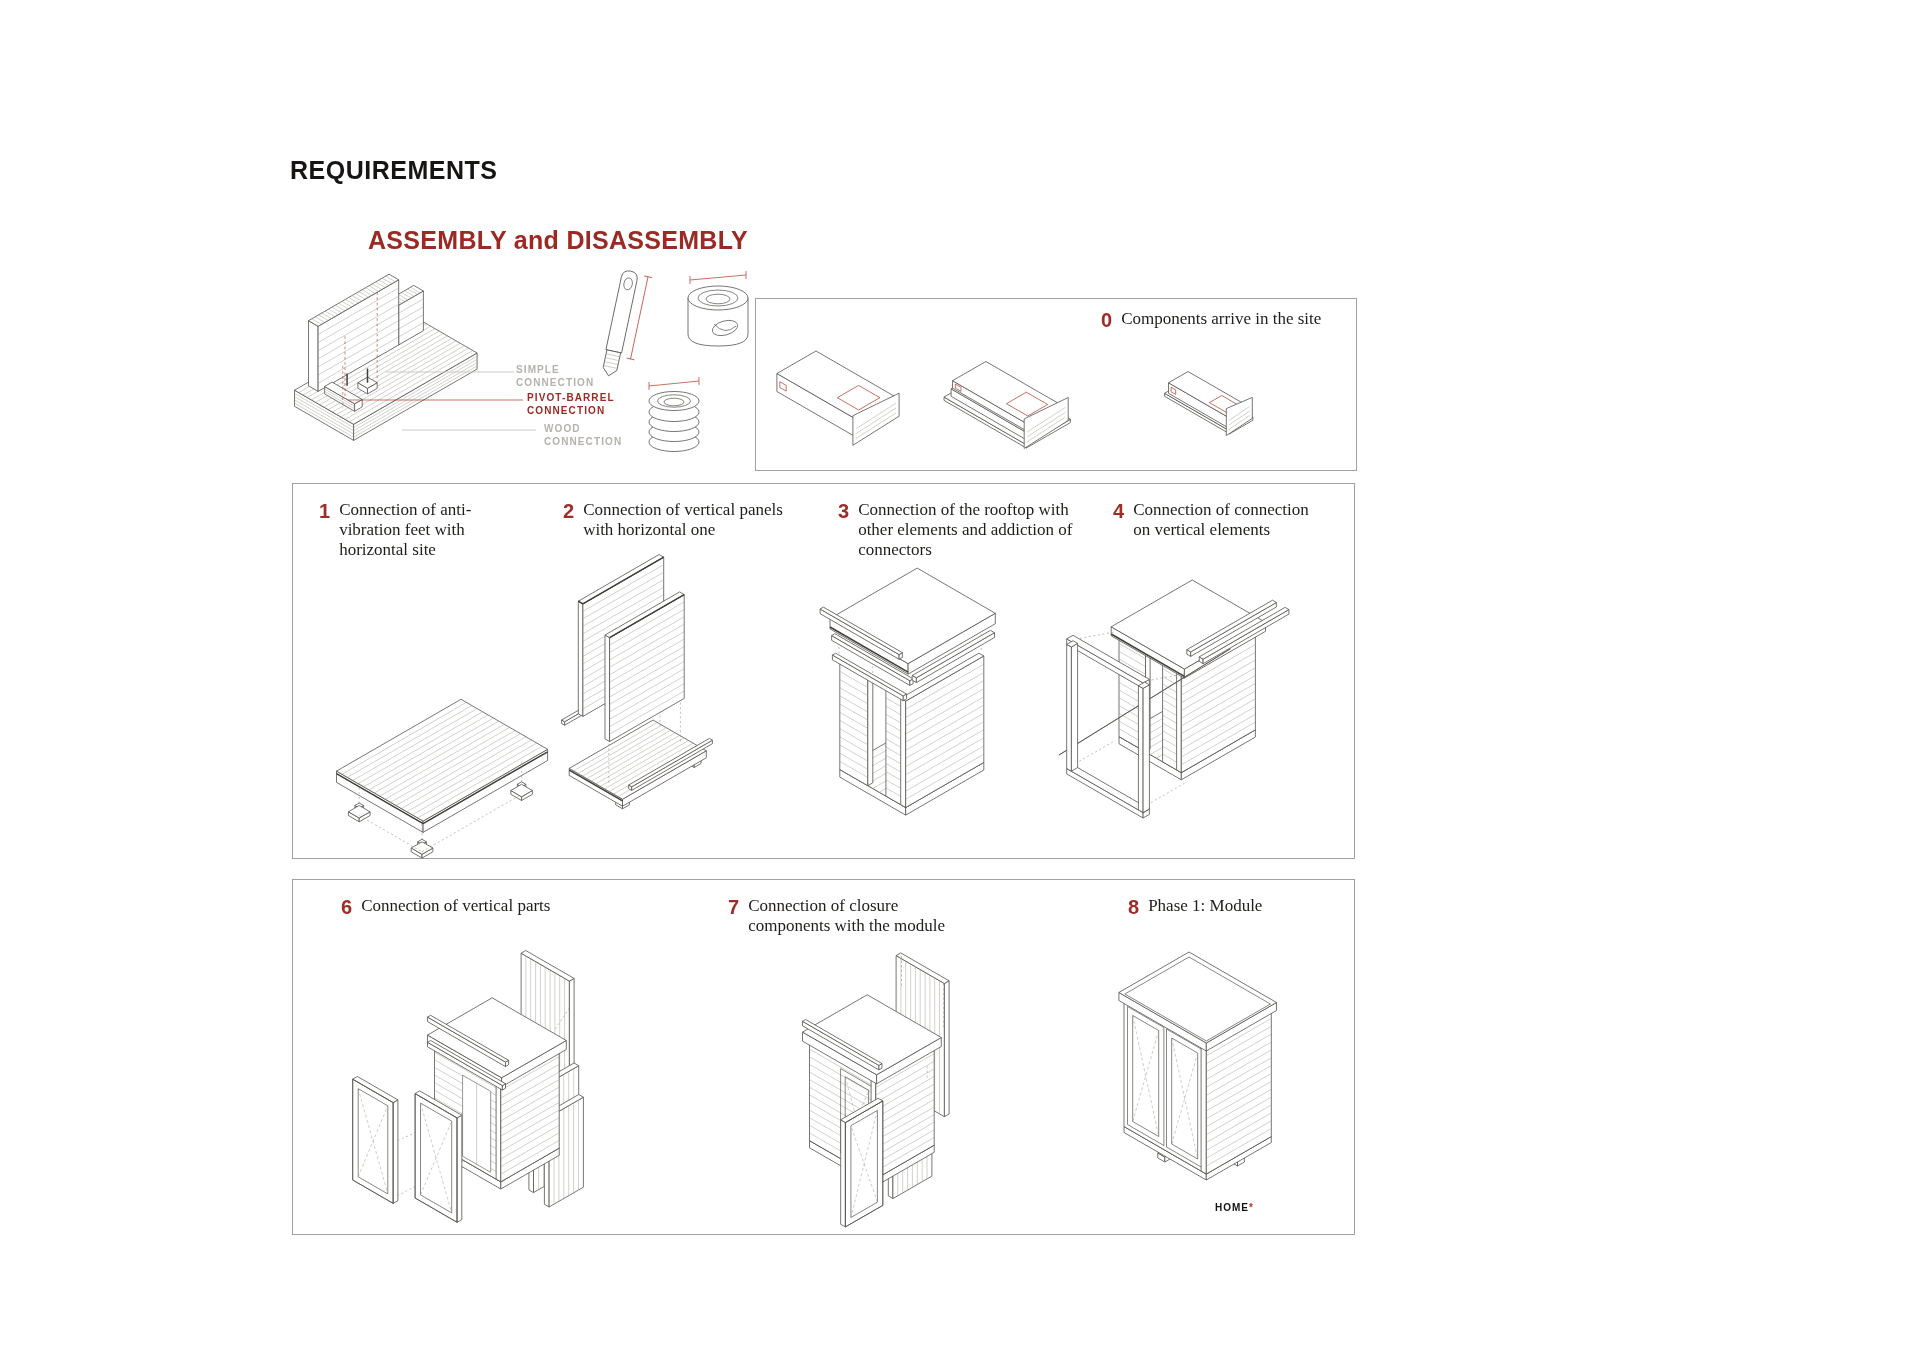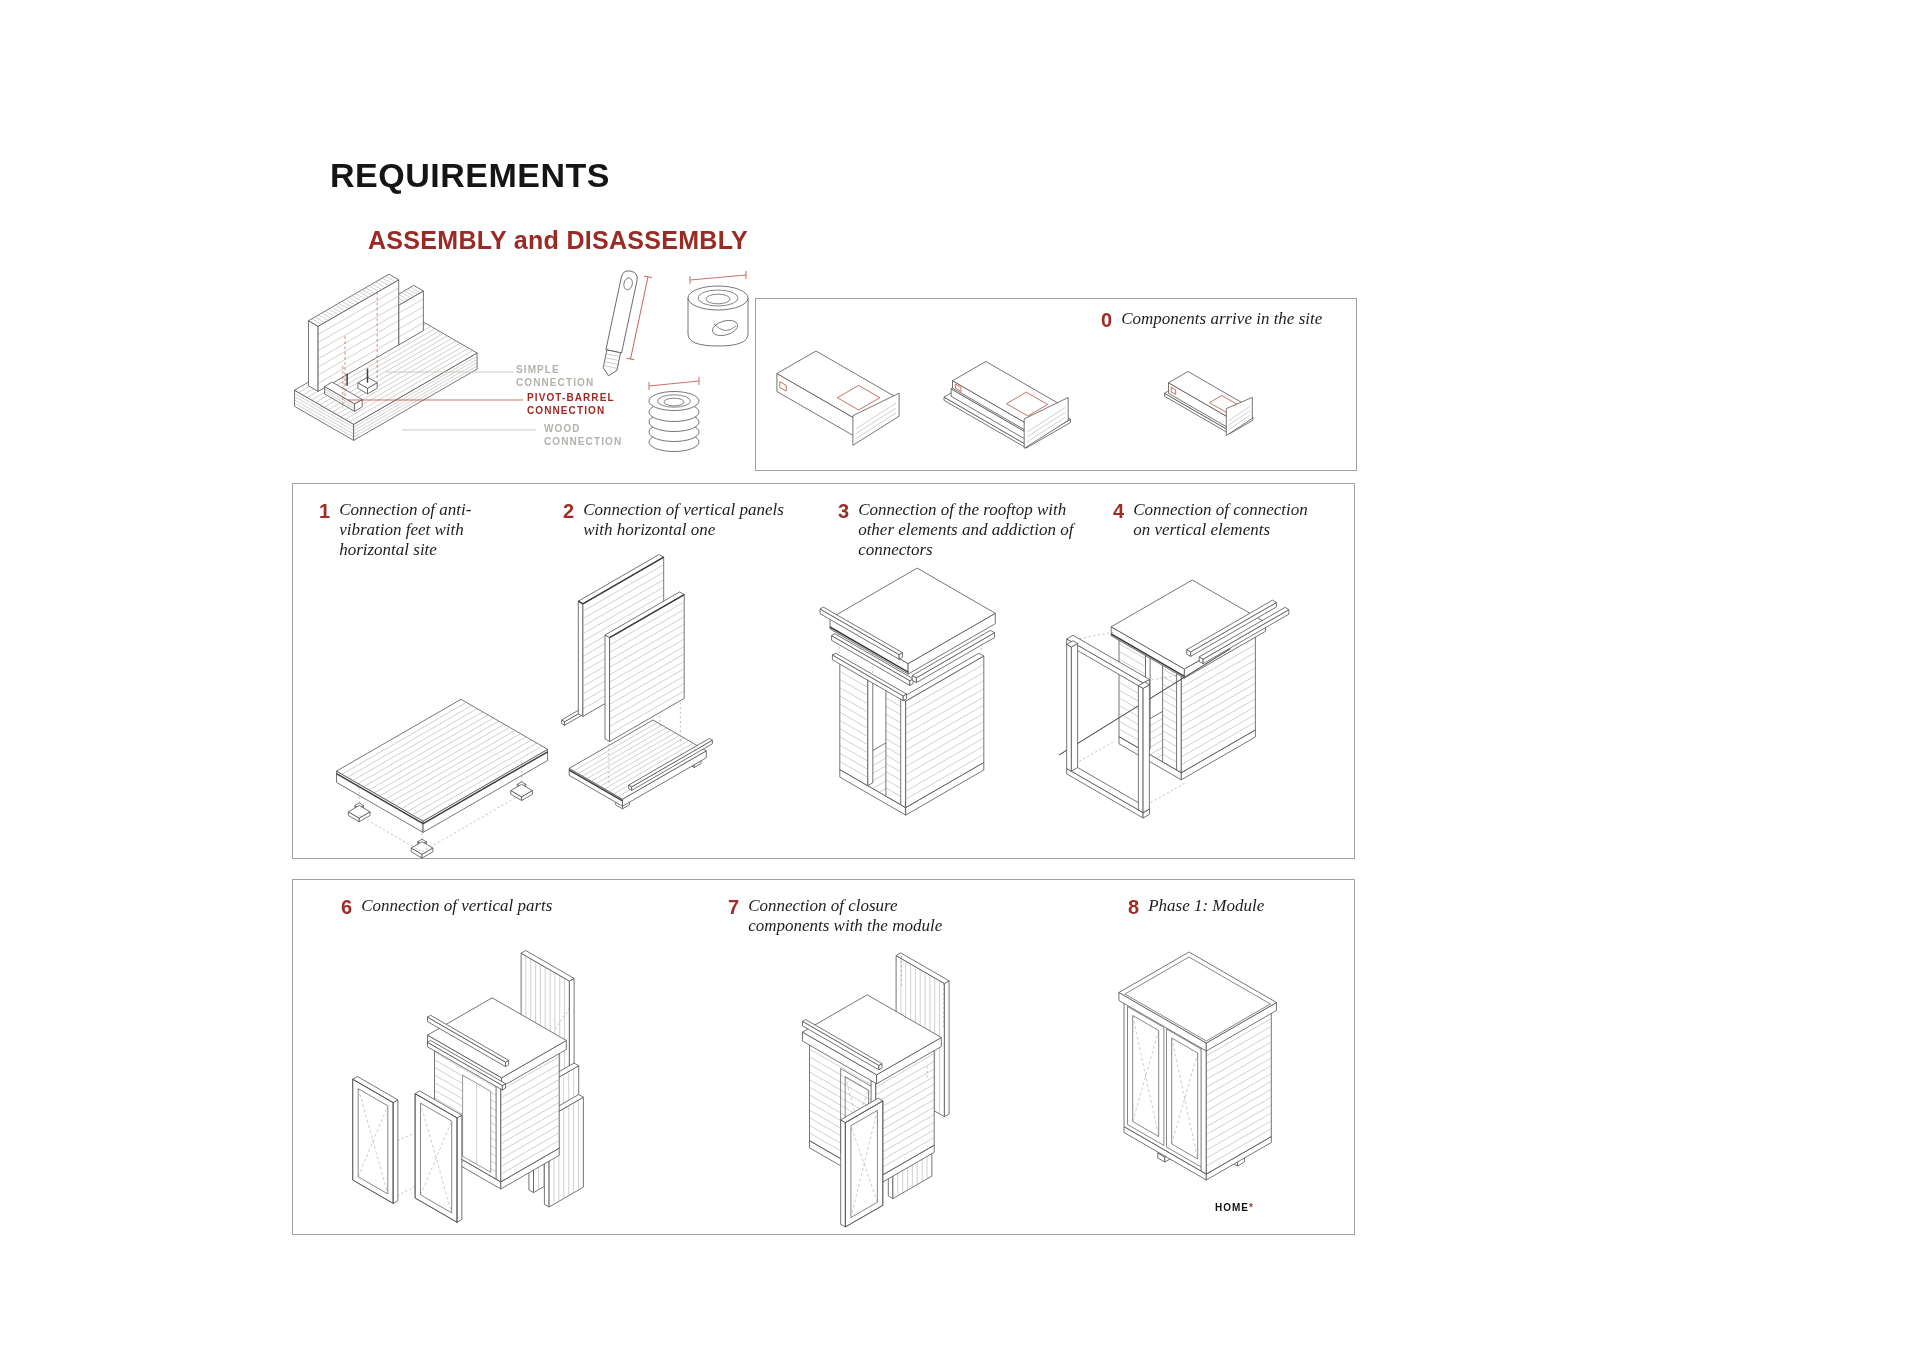--- a/index.html
+++ b/index.html
@@ -1,24 +1,24 @@
 <!DOCTYPE html>
 <html><head>
 <meta charset="utf-8">
 <style>
   html,body{margin:0;padding:0;background:#fff;}
   .canvas{position:relative;width:1920px;height:1357px;background:#fff;overflow:hidden;
           font-family:"Liberation Sans",sans-serif;}
   .abs{position:absolute;}
-  .title{font-size:34px;font-weight:800;letter-spacing:.5px;color:#161513;margin-left:40px;}
+  .title{font-size:25px;font-weight:800;letter-spacing:.5px;color:#161513;}
   .subtitle{font-size:25px;font-weight:800;letter-spacing:.3px;color:#9c2a24;}
   .ibox{position:absolute;border:1px solid #a2a19d;background:#fff;}
   .stephead{position:absolute;display:flex;align-items:flex-start;}
   .stepnum{font-size:20px;font-weight:800;color:#9d2d26;line-height:22px;margin-right:9px;}
-  .steptext{font-family:"Liberation Serif",serif;font-size:17px;line-height:20px;color:#1e1d1a;font-style:italic;}
+  .steptext{font-family:"Liberation Serif",serif;font-size:17px;line-height:20px;color:#1e1d1a;}
   .conlabel{position:absolute;font-size:10px;font-weight:800;letter-spacing:1.1px;line-height:13px;}
   .gray{color:#b5b2ac;}
   .red{color:#9c2a24;}
   .brand{font-size:10px;font-weight:800;letter-spacing:1px;color:#141311;}
   .brand .mark{color:#b23324;}
   svg{position:absolute;overflow:visible;}
   svg .f{fill:#fff;stroke:#55534f;stroke-width:.8;stroke-linejoin:round;}
   svg .fn{fill:none;stroke:#55534f;stroke-width:.7;stroke-linejoin:round;}
   svg .w{fill:#fff;stroke:#55534f;stroke-width:.6;}
   svg .h{stroke:#9a978f;stroke-width:.45;fill:none;}

